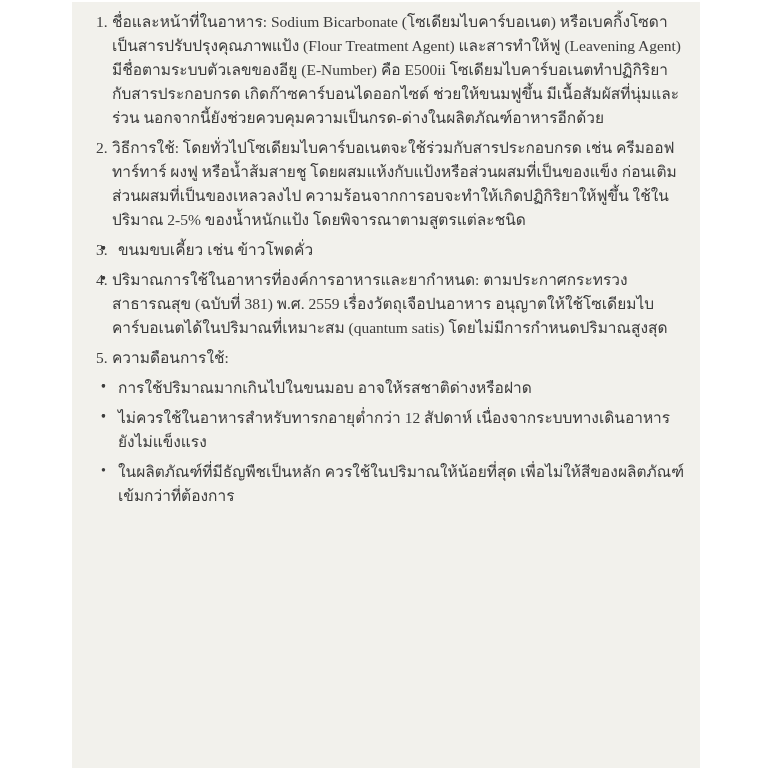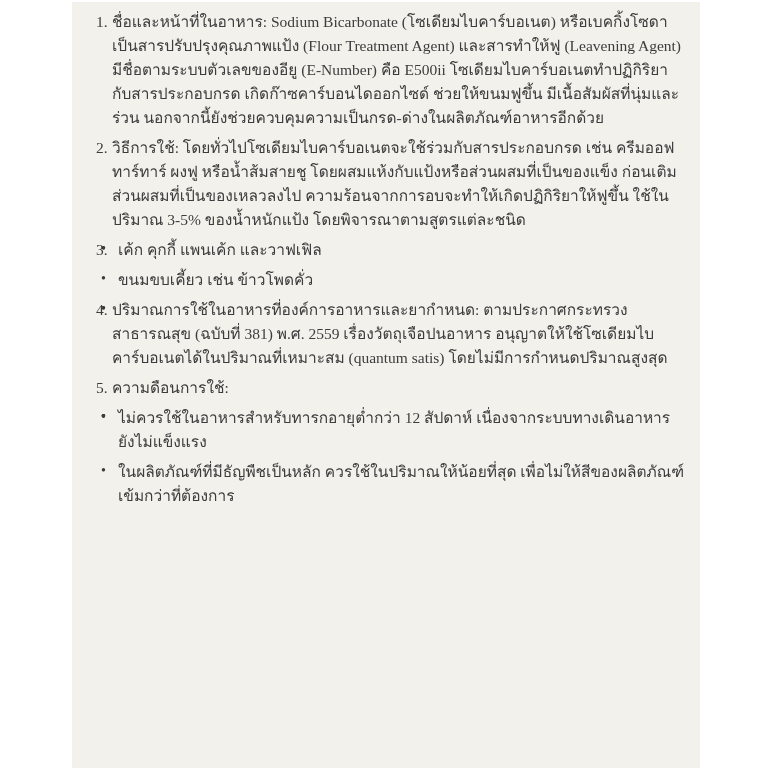--- a/index.html
+++ b/index.html
@@ -57,34 +57,33 @@
 
 <div class="panel">
 
   <div class="block num">
     <span class="marker">1.</span>
     <span class="text">ชื่อและหน้าที่ในอาหาร: Sodium Bicarbonate (โซเดียมไบคาร์บอเนต) หรือเบคกิ้งโซดา เป็นสารปรับปรุงคุณภาพแป้ง (Flour Treatment Agent) และสารทำให้ฟู (Leavening Agent) มีชื่อตามระบบตัวเลขของอียู (E-Number) คือ E500ii โซเดียมไบคาร์บอเนตทำปฏิกิริยากับสารประกอบกรด เกิดก๊าซคาร์บอนไดออกไซด์ ช่วยให้ขนมฟูขึ้น มีเนื้อสัมผัสที่นุ่มและร่วน นอกจากนี้ยังช่วยควบคุมความเป็นกรด-ด่างในผลิตภัณฑ์อาหารอีกด้วย</span>
   </div>
 
   <div class="block num">
     <span class="marker">2.</span>
-    <span class="text">วิธีการใช้: โดยทั่วไปโซเดียมไบคาร์บอเนตจะใช้ร่วมกับสารประกอบกรด เช่น ครีมออฟทาร์ทาร์ ผงฟู หรือน้ำส้มสายชู โดยผสมแห้งกับแป้งหรือส่วนผสมที่เป็นของแข็ง ก่อนเติมส่วนผสมที่เป็นของเหลวลงไป ความร้อนจากการอบจะทำให้เกิดปฏิกิริยาให้ฟูขึ้น ใช้ในปริมาณ 3-5% ของน้ำหนักแป้ง โดยพิจารณาตามสูตรแต่ละชนิด</span>
+    <span class="text">วิธีการใช้: โดยทั่วไปโซเดียมไบคาร์บอเนตจะใช้ร่วมกับสารประกอบกรด เช่น ครีมออฟทาร์ทาร์ ผงฟู หรือน้ำส้มสายชู โดยผสมแห้งกับแป้งหรือส่วนผสมที่เป็นของแข็ง ก่อนเติมส่วนผสมที่เป็นของเหลวลงไป ความร้อนจากการอบจะทำให้เกิดปฏิกิริยาให้ฟูขึ้น ใช้ในปริมาณ 2-5% ของน้ำหนักแป้ง โดยพิจารณาตามสูตรแต่ละชนิด</span>
   </div>
 
   <div class="block num">
     <span class="marker">3.</span>
   </div>
 
   <div class="block bullet">
     <span class="dot">•</span>
   </div>
 
   <div class="block bullet">
     <span class="dot">•</span>
-    <span class="text">เค้ก คุกกี้ แพนเค้ก และวาฟเฟิล</span>
   </div>
 
   <div class="block bullet">
     <span class="dot">•</span>
     <span class="text">ขนมขบเคี้ยว เช่น ข้าวโพดคั่ว</span>
   </div>
 
   <div class="block bullet">
     <span class="dot">•</span>
   </div>
@@ -102,20 +101,21 @@
     <span class="marker">5.</span>
     <span class="text">ความดือนการใช้:</span>
   </div>
 
   <div class="block bullet">
     <span class="dot">•</span>
   </div>
 
   <div class="block bullet">
     <span class="dot">•</span>
+    <span class="text">การใช้ปริมาณมากเกินไปในขนมอบ อาจให้รสชาติด่างหรือฝาด</span>
   </div>
 
   <div class="block bullet">
     <span class="dot">•</span>
   </div>
 
   <div class="block bullet">
     <span class="dot">•</span>
     <span class="text">ไม่ควรใช้ในอาหารสำหรับทารกอายุต่ำกว่า 12 สัปดาห์ เนื่องจากระบบทางเดินอาหารยังไม่แข็งแรง</span>
   </div>

